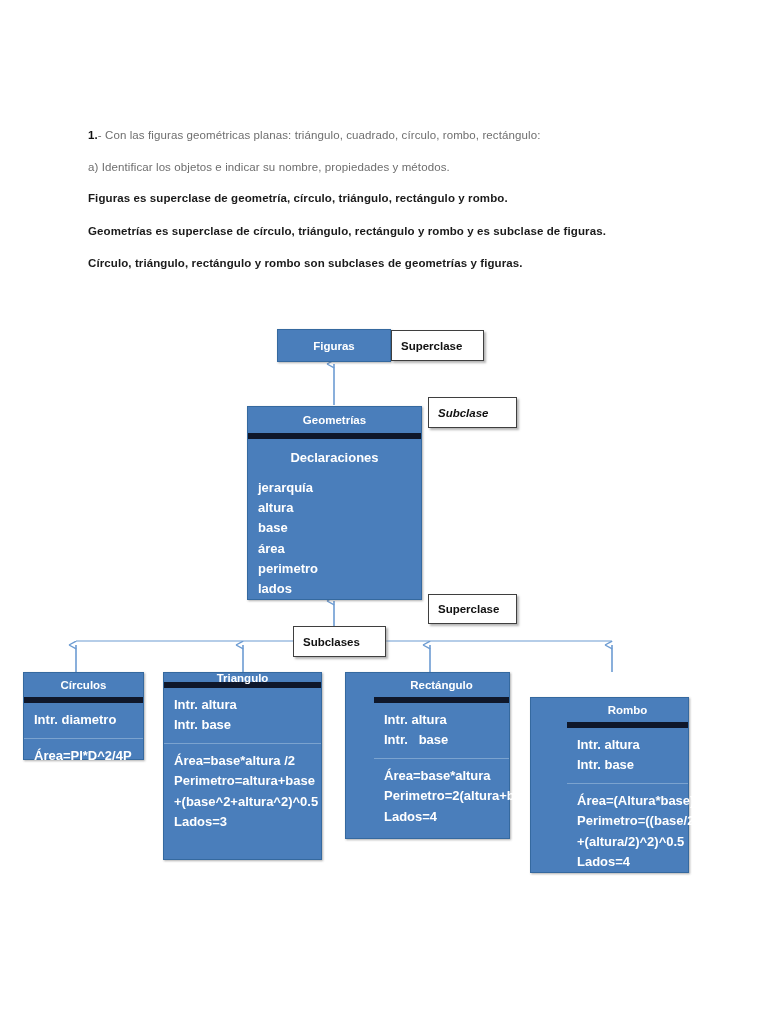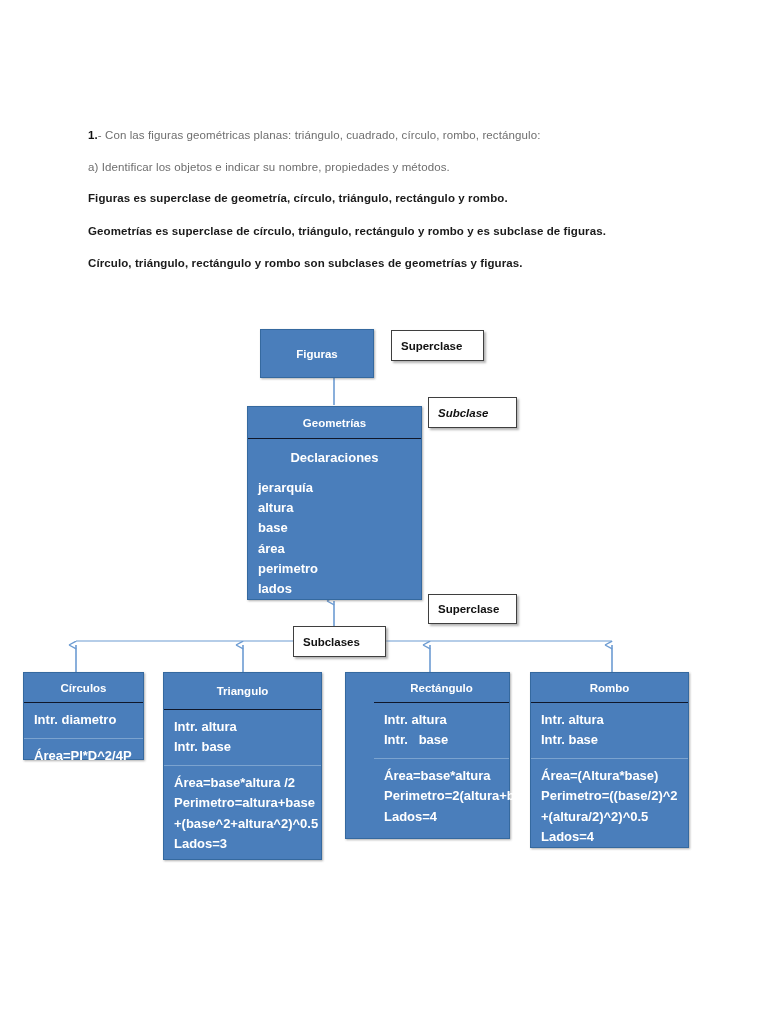--- a/index.html
+++ b/index.html
@@ -26,21 +26,21 @@
     position:absolute;
     background:#4a7ebb;
     border:1px solid #35699f;
     box-sizing:border-box;
     box-shadow:1px 1px 2px rgba(80,80,80,.45);
   }
   .uhead{
     color:#ffffff;font-weight:bold;font-size:11.5px;
     text-align:center;
     box-sizing:border-box;
-    border-bottom:1px solid #0f172a;
+    border-bottom:6px solid #0f172a;
     display:flex;align-items:center;justify-content:center;
   }
   .usec{
     box-sizing:border-box;
     padding:7px 10px 8px 10px;
     color:#ffffff;font-weight:bold;font-size:13px;
     line-height:1.55;
     border-bottom:1px solid #7ba3cf;
   }
   .usec.last{border-bottom:none;}
@@ -85,21 +85,21 @@
     <line x1="334" y1="640" x2="334" y2="601" stroke="#6c9bd2" stroke-width="1.6" marker-end="url(#ar)"></line>
 
     <line x1="76" y1="641" x2="612" y2="641" stroke="#6c9bd2" stroke-width="1.2"></line>
 
     <line x1="76" y1="672" x2="76" y2="645" stroke="#6c9bd2" stroke-width="1.6" marker-end="url(#ar)"></line>
     <line x1="243" y1="672" x2="243" y2="645" stroke="#6c9bd2" stroke-width="1.6" marker-end="url(#ar)"></line>
     <line x1="430" y1="672" x2="430" y2="645" stroke="#6c9bd2" stroke-width="1.6" marker-end="url(#ar)"></line>
     <line x1="612" y1="672" x2="612" y2="645" stroke="#6c9bd2" stroke-width="1.6" marker-end="url(#ar)"></line>
   </svg>
 
-  <div class="ublock" style="left:260px;top:329px;width:114px;height:49px;">
+  <div class="ublock" style="left:277px;top:329px;width:114px;height:33px;">
     <div class="uhead" style="height:100%;border-bottom:none;">Figuras</div>
   </div>
   <div class="wlabel" style="left:391px;top:330px;width:93px;height:31px;">Superclase</div>
 
   <div class="ublock" style="left:247px;top:406px;width:175px;height:194px;">
     <div class="uhead" style="height:32px;">Geometrías</div>
     <div class="usec last" style="padding-top:9px;">
       <span class="ctr">Declaraciones</span>
       <span class="row">jerarquía</span>
       <span class="row">altura</span>
@@ -119,21 +119,21 @@
     <div class="usec">
       <span class="row">Intr. diametro</span>
     </div>
     <div class="usec last">
       <span class="row">Área=PI*D^2/4P</span>
       <span class="row">erimetro=PI*D</span>
     </div>
   </div>
 
   <div class="ublock" style="left:163px;top:672px;width:159px;height:188px;">
-    <div class="uhead" style="height:37px;">Triangulo</div>
+    <div class="uhead" style="height:15px;">Triangulo</div>
     <div class="usec">
       <span class="row">Intr. altura</span>
       <span class="row">Intr. base</span>
     </div>
     <div class="usec last">
       <span class="row">Área=base*altura /2</span>
       <span class="row">Perimetro=altura+base</span>
       <span class="row">+(base^2+altura^2)^0.5</span>
       <span class="row">Lados=3</span>
     </div>
@@ -145,21 +145,21 @@
       <span class="row">Intr. altura</span>
       <span class="row">Intr.   base</span>
     </div>
     <div class="usec last">
       <span class="row">Área=base*altura</span>
       <span class="row">Perimetro=2(altura+base)</span>
       <span class="row">Lados=4</span>
     </div>
   </div>
 
-  <div class="ublock" style="left:530px;top:672px;width:159px;height:176px;">
+  <div class="ublock" style="left:530px;top:697px;width:159px;height:176px;padding-left:36px;">
     <div class="uhead" style="height:30px;">Rombo</div>
     <div class="usec">
       <span class="row">Intr. altura</span>
       <span class="row">Intr. base</span>
     </div>
     <div class="usec last">
       <span class="row">Área=(Altura*base)</span>
       <span class="row">Perimetro=((base/2)^2</span>
       <span class="row">+(altura/2)^2)^0.5</span>
       <span class="row">Lados=4</span>

